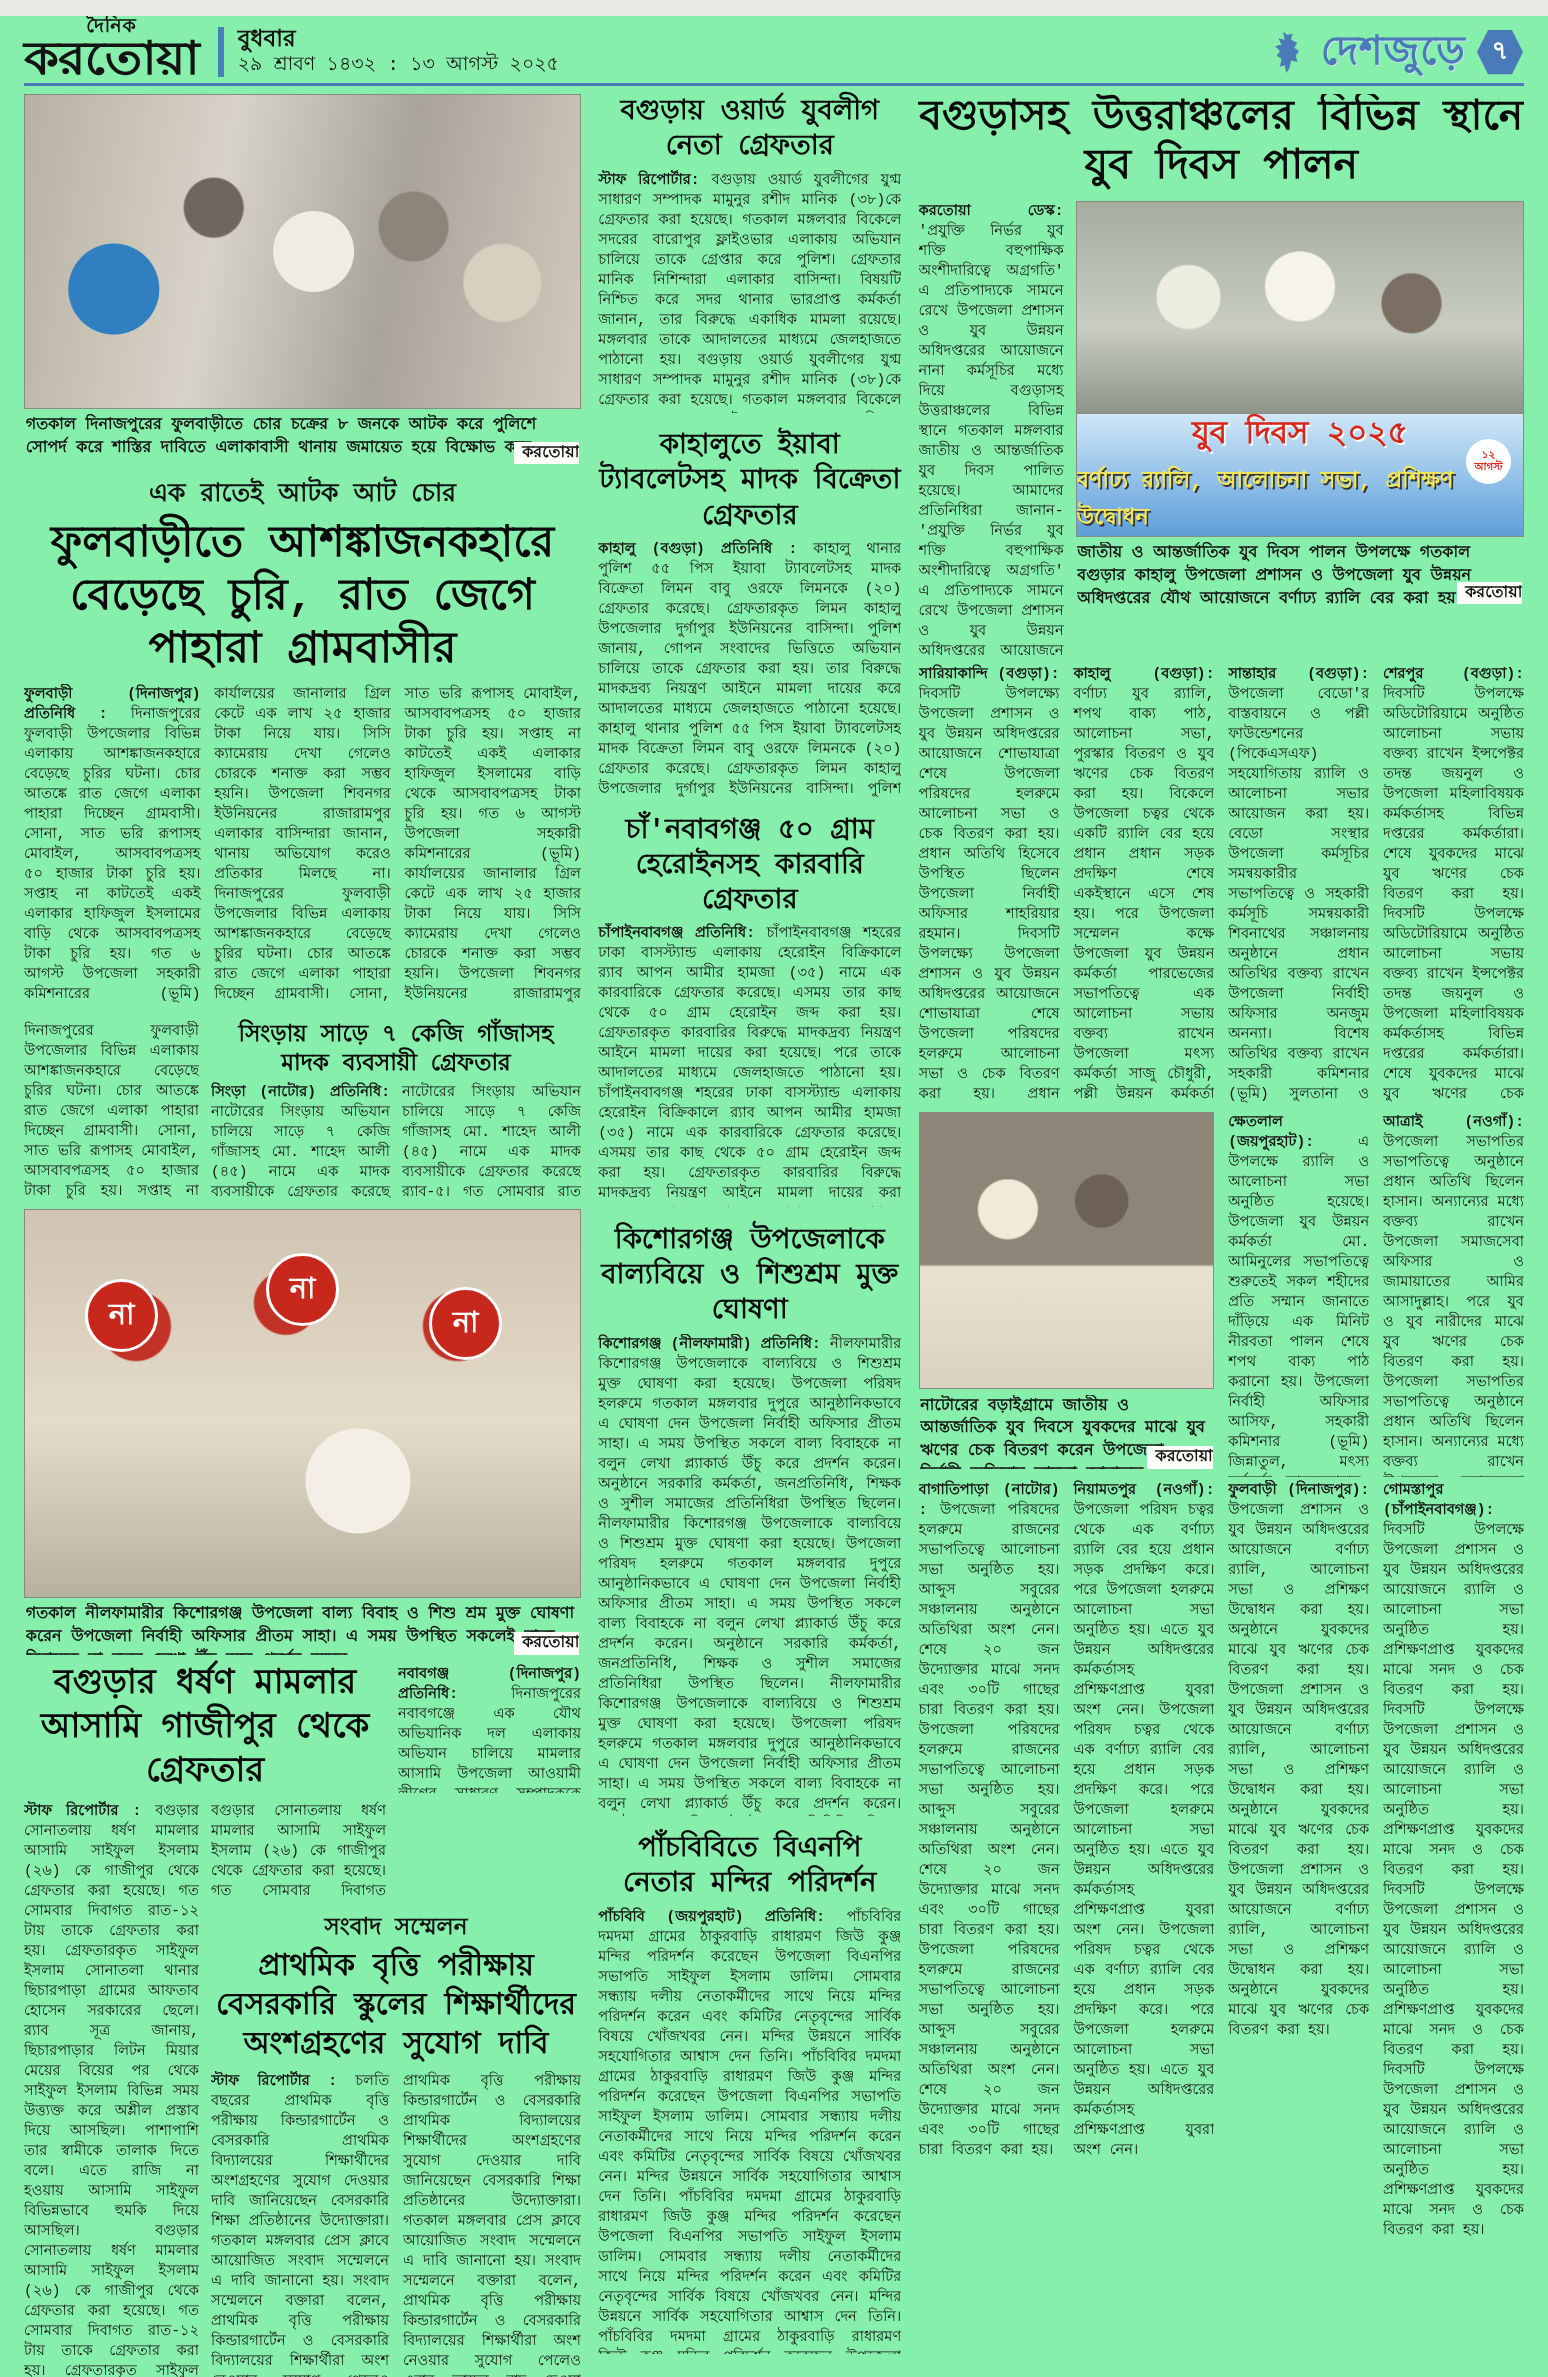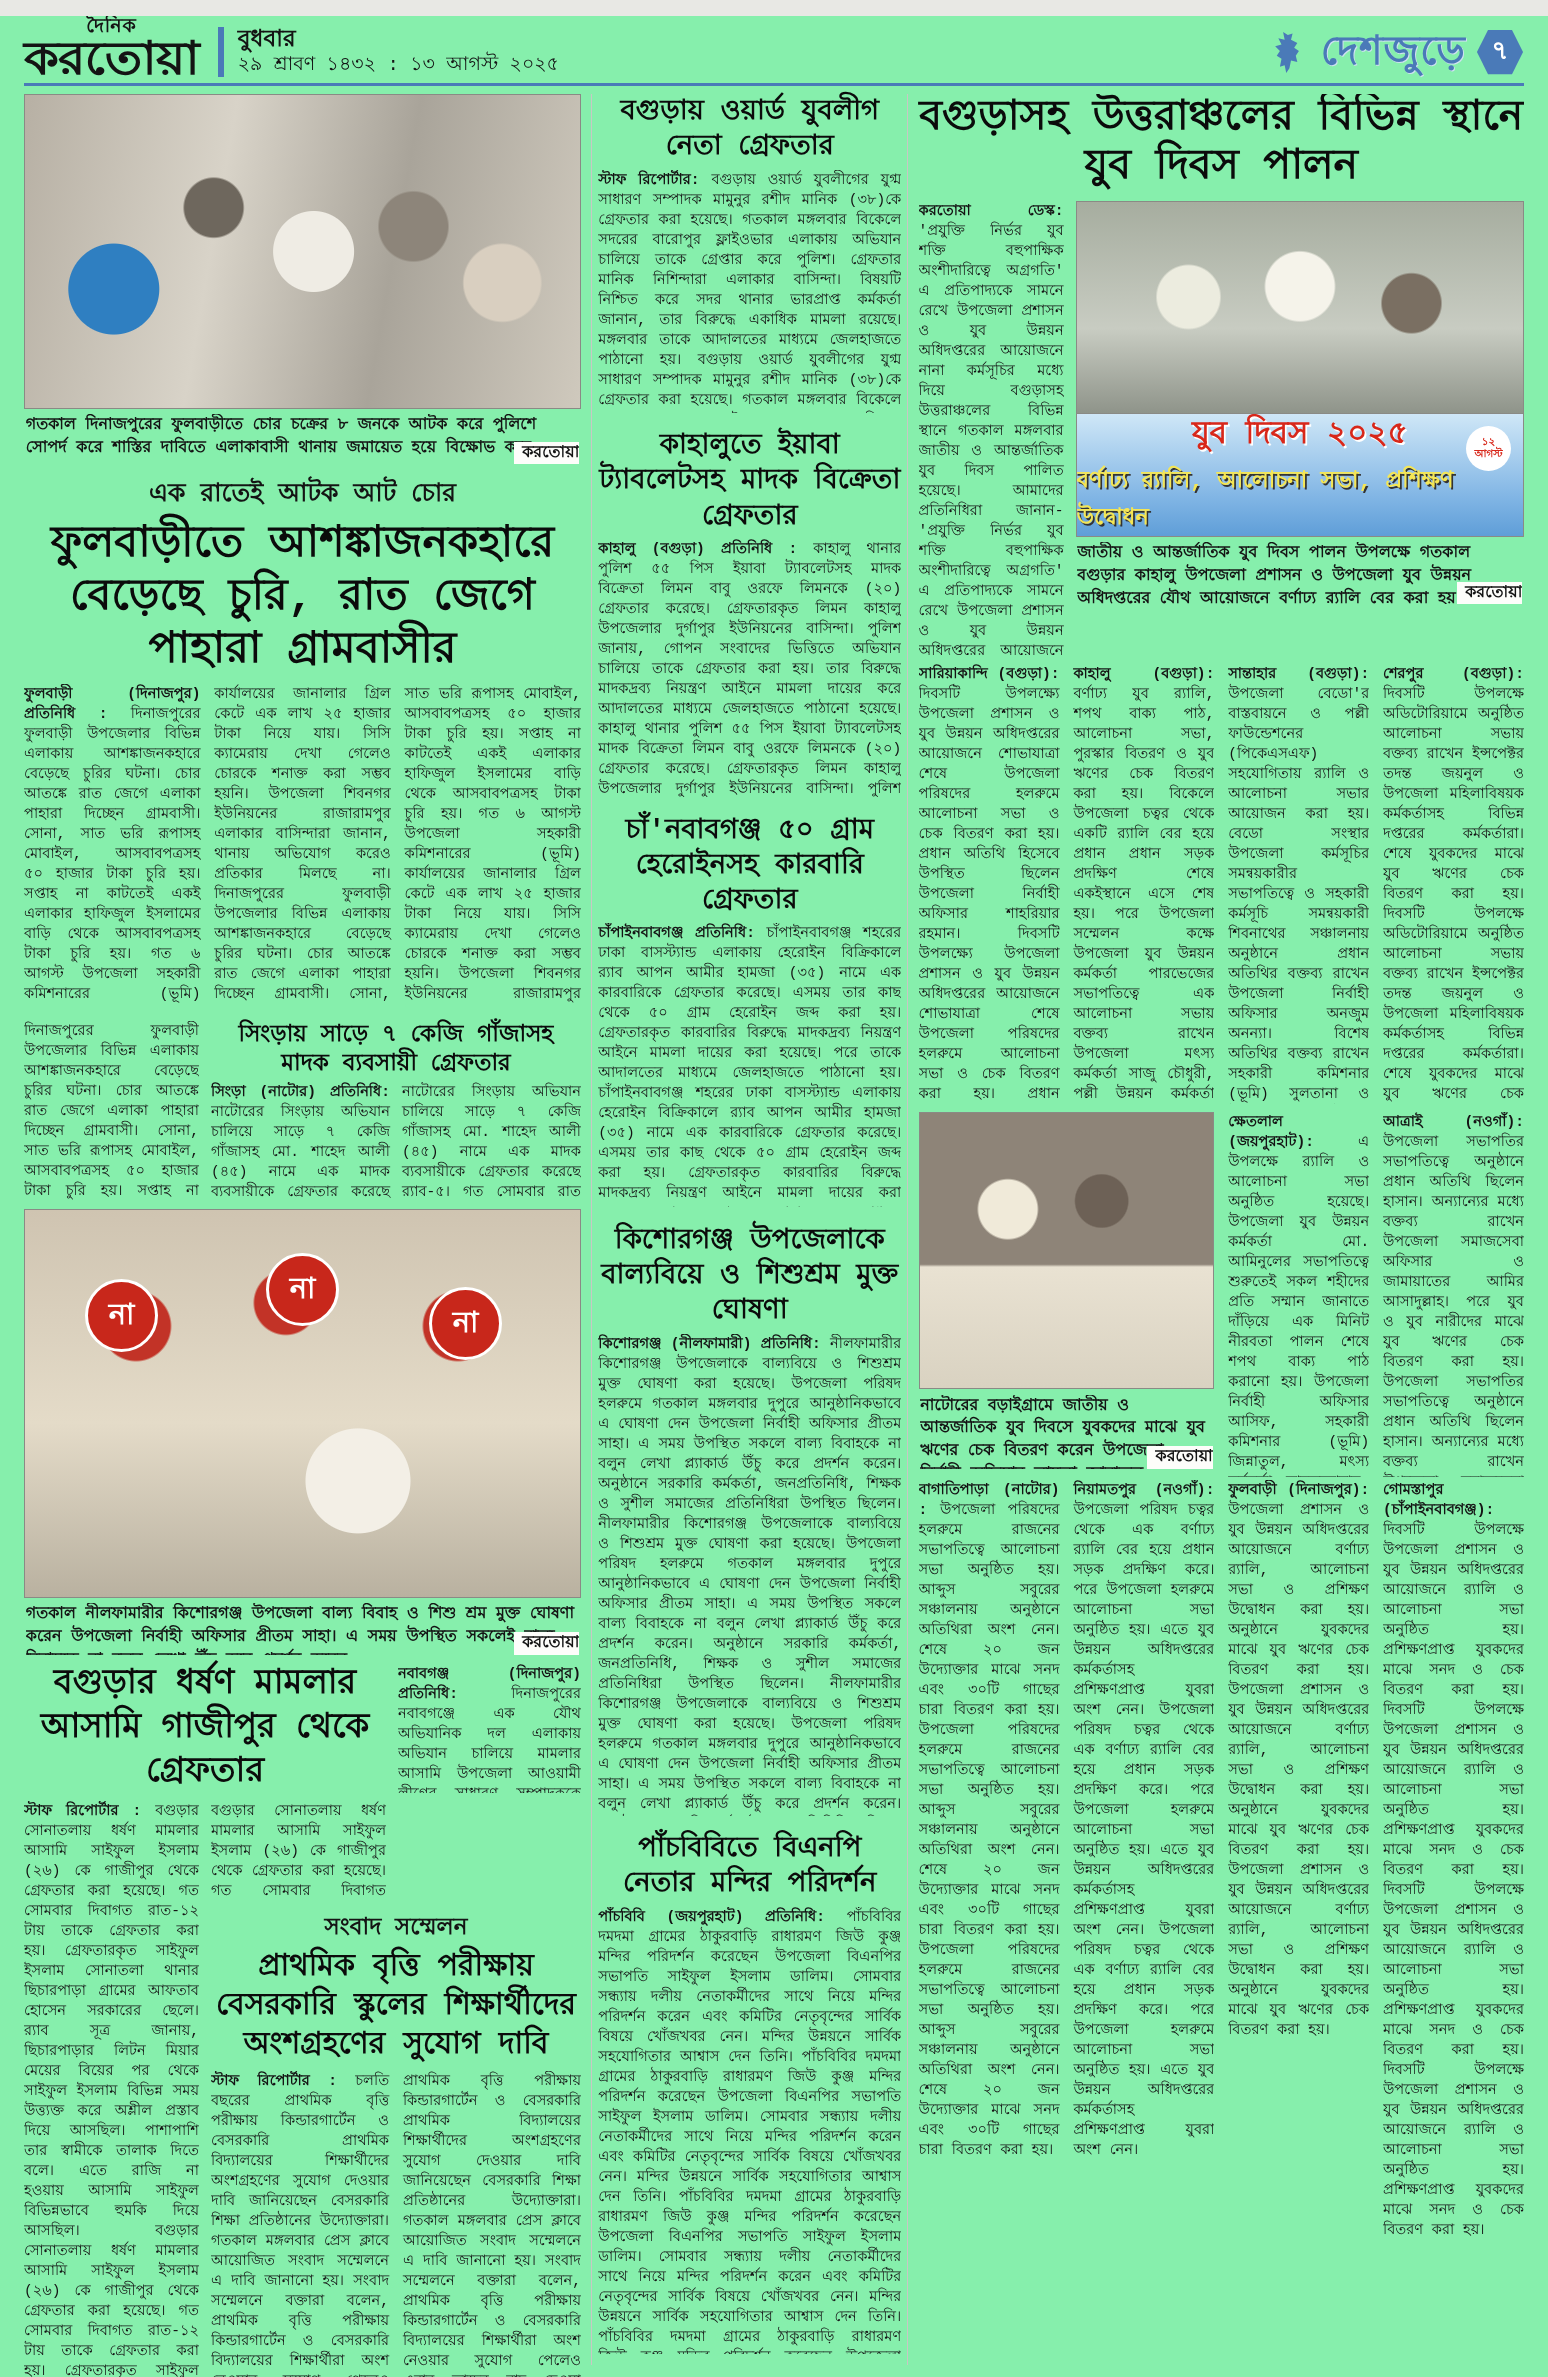--- a/index.html
+++ b/index.html
@@ -81,21 +81,21 @@
       radial-gradient(circle at 25% 45%, #ececdf 0 31px, rgba(0,0,0,0) 33px),
       radial-gradient(circle at 50% 40%, #f5f3ea 0 34px, rgba(0,0,0,0) 36px),
       radial-gradient(circle at 75% 48%, #7a6f62 0 29px, rgba(0,0,0,0) 31px),
       linear-gradient(180deg,#a6ad9f,#c8ccc2 60%,#8f948a);}
   .banner{position:relative;height:122px;border:0.9px solid #8a8a85;border-top:none;
       background:linear-gradient(180deg,#cfe7f7,#7fb4e4 70%,#5f9ed8);
       display:flex;flex-direction:column;align-items:center;justify-content:flex-end;gap:2px;overflow:hidden;}
   .banner-l1{font-size:14.6px;font-weight:800;color:#fdf4b8;text-shadow:0.9px 0.9px 0.9px #2a5e96;}
   .banner-l2{font-size:31px;font-weight:900;color:#d8271a;text-shadow:1.7px 1.7px 0 #ffffff;}
   .banner-l3{font-size:22.4px;font-weight:900;color:#f5e654;text-shadow:1.7px 1.7px 0 #333;}
-  .banner-badge{position:absolute;right:12px;top:12px;width:45px;height:45px;border-radius:50%;background:#fff;
+  .banner-badge{position:absolute;right:12px;top:25px;width:45px;height:45px;border-radius:50%;background:#fff;
       display:flex;align-items:center;justify-content:center;text-align:center;font-size:10.3px;font-weight:900;color:#d8271a;line-height:1.1;}
   .region2{columns:4;column-gap:13.8px;height:440px;margin-bottom:8.6px;overflow:hidden;}
   .region3{display:grid;grid-template-columns:1fr 1fr;gap:0 13.8px;height:361px;margin-bottom:6.9px;}
   .photo4{height:277px;background:
       radial-gradient(circle at 30% 35%, #f0ead9 0 29px, rgba(0,0,0,0) 31px),
       radial-gradient(circle at 62% 32%, #6d6156 0 26px, rgba(0,0,0,0) 27.5px),
       linear-gradient(180deg,#8e8478 55%,#e9e2d2 56%,#d9d2c1);}
   .region3-txt{columns:2;column-gap:13.8px;height:100%;overflow:hidden;}
   .region4{columns:4;column-gap:13.8px;flex:1;overflow:hidden;}
   .sec-p{margin:0 0 3.4px;}

